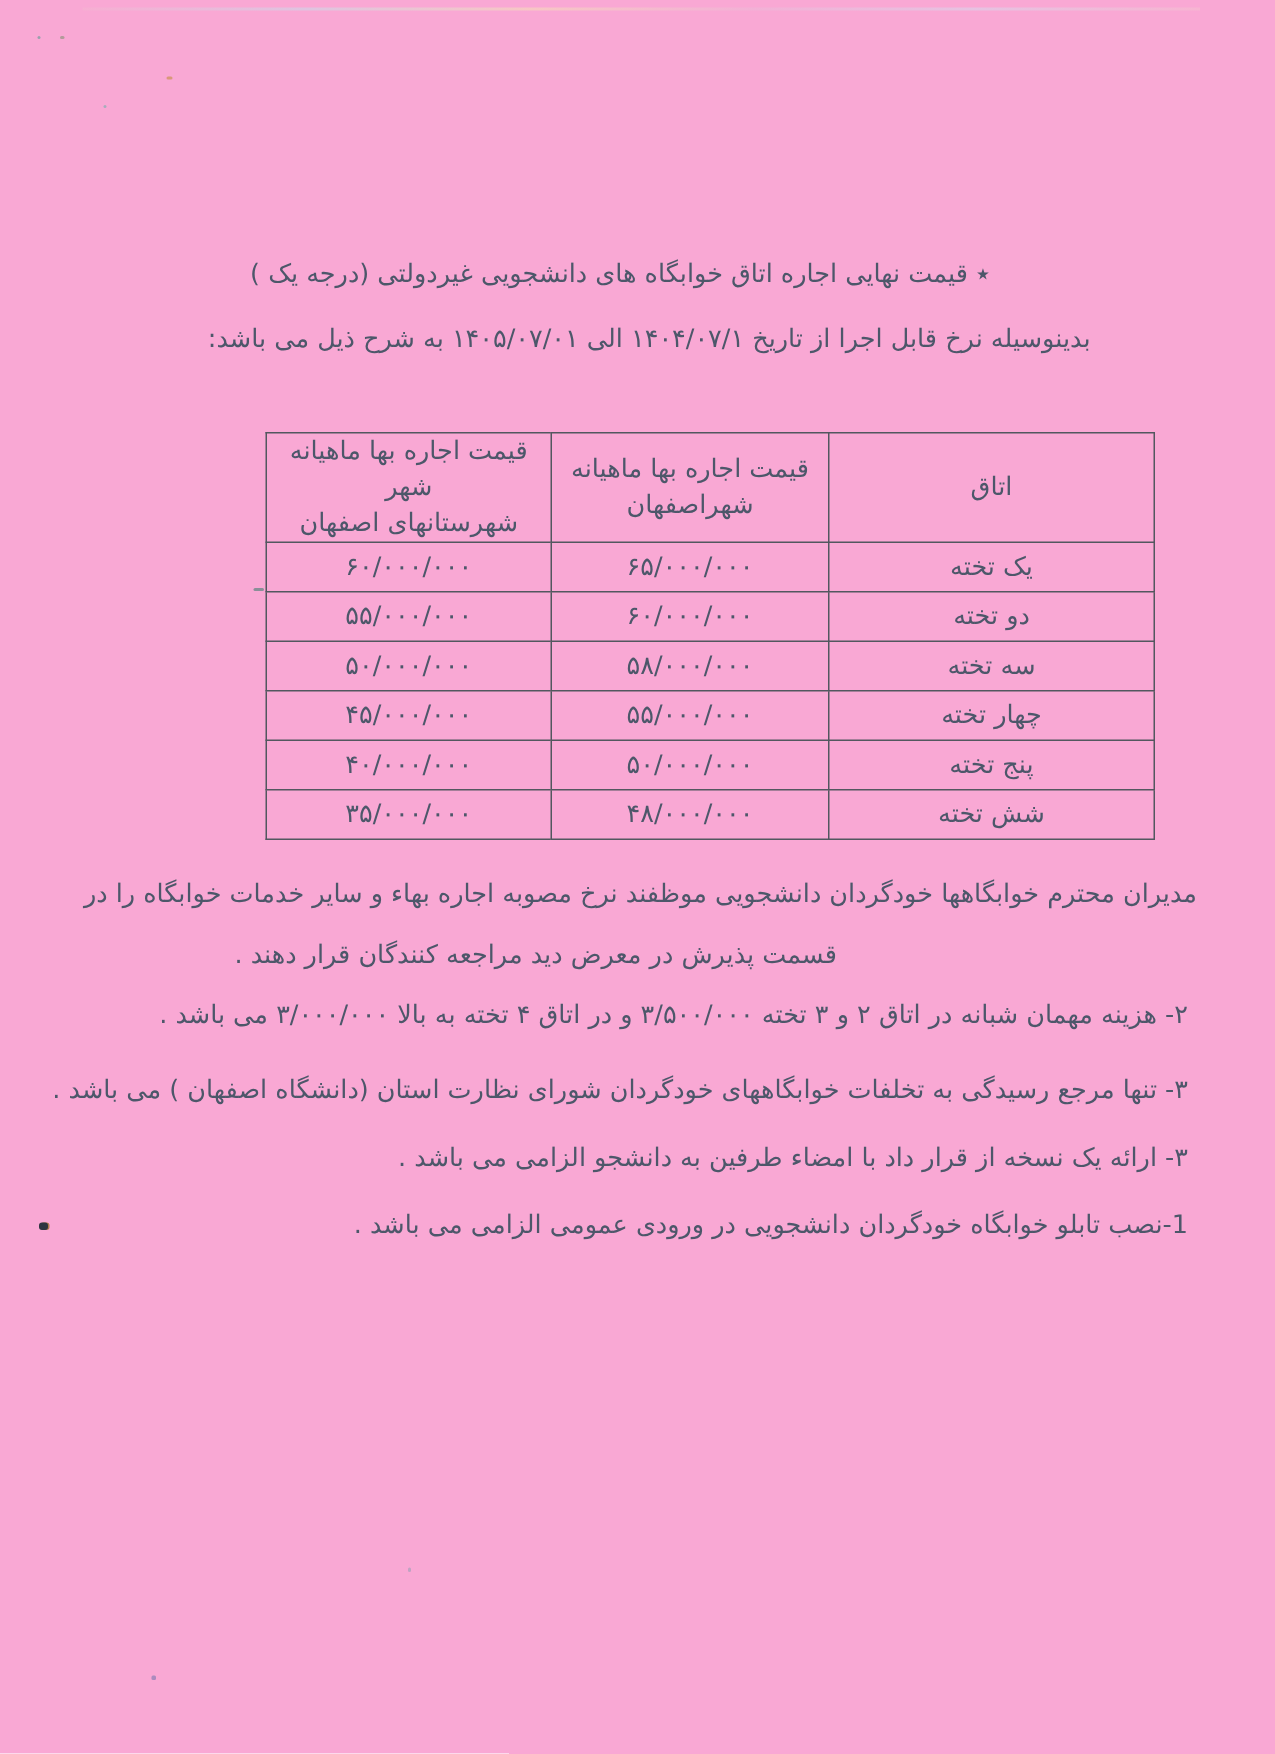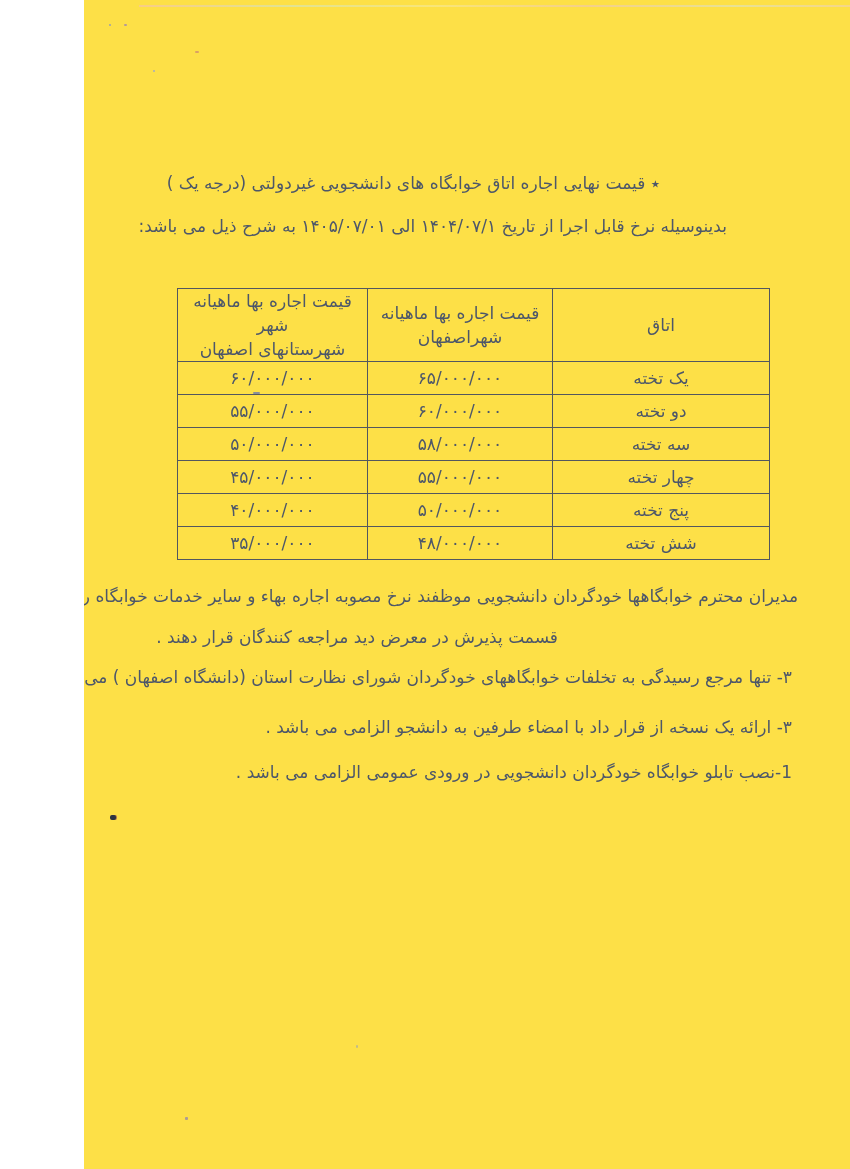--- a/index.html
+++ b/index.html
@@ -1,19 +1,19 @@
 <!DOCTYPE html>
 <html lang="fa" dir="rtl"><head>
 <meta charset="utf-8">
 <style>
   html,body{margin:0;padding:0;background:#ffffff;}
   .page{
     position:relative;
-    width:766px;height:1169px;
-    background:#fde047;
+    width:850px;height:1169px;
+    background:#f9a8d4;
     overflow:hidden;
     direction:rtl;
     font-family:"DejaVu Sans",sans-serif;
     color:#4d576a;
   }
   
   .scan-topline{
     position:absolute;top:5px;left:55px;width:745px;height:2px;
     background:linear-gradient(to right,#f3b6d0,#bfe6ef,#f4ecb2,#e9bcd8,#cfe3f2,#f3c4cf);
     opacity:.45;
@@ -136,18 +136,19 @@
         <td>۴۸/۰۰۰/۰۰۰</td>
         <td>۳۵/۰۰۰/۰۰۰</td>
       </tr>
     </tbody>
   </table>
 
   <div class="intro-line1">مدیران محترم خوابگاهها خودگردان دانشجویی موظفند نرخ مصوبه اجاره بهاء و سایر خدمات خوابگاه را در</div>
   <div class="intro-line2">قسمت پذیرش در معرض دید مراجعه کنندگان قرار دهند .</div>
 
   <div class="notes">
+    <div class="note">۲- هزینه مهمان شبانه در اتاق ۲ و ۳ تخته ۳/۵۰۰/۰۰۰ و در اتاق ۴ تخته به بالا ۳/۰۰۰/۰۰۰ می باشد .</div>
     <div class="note">۳- تنها مرجع رسیدگی به تخلفات خوابگاههای خودگردان شورای نظارت استان (دانشگاه اصفهان ) می باشد .</div>
     <div class="note">۳- ارائه یک نسخه از قرار داد با امضاء طرفین  به دانشجو  الزامی می باشد .</div>
     <div class="note">1-نصب تابلو خوابگاه خودگردان دانشجویی در ورودی عمومی الزامی می باشد .</div>
   </div>
 
 </div>
 
 </body></html>

